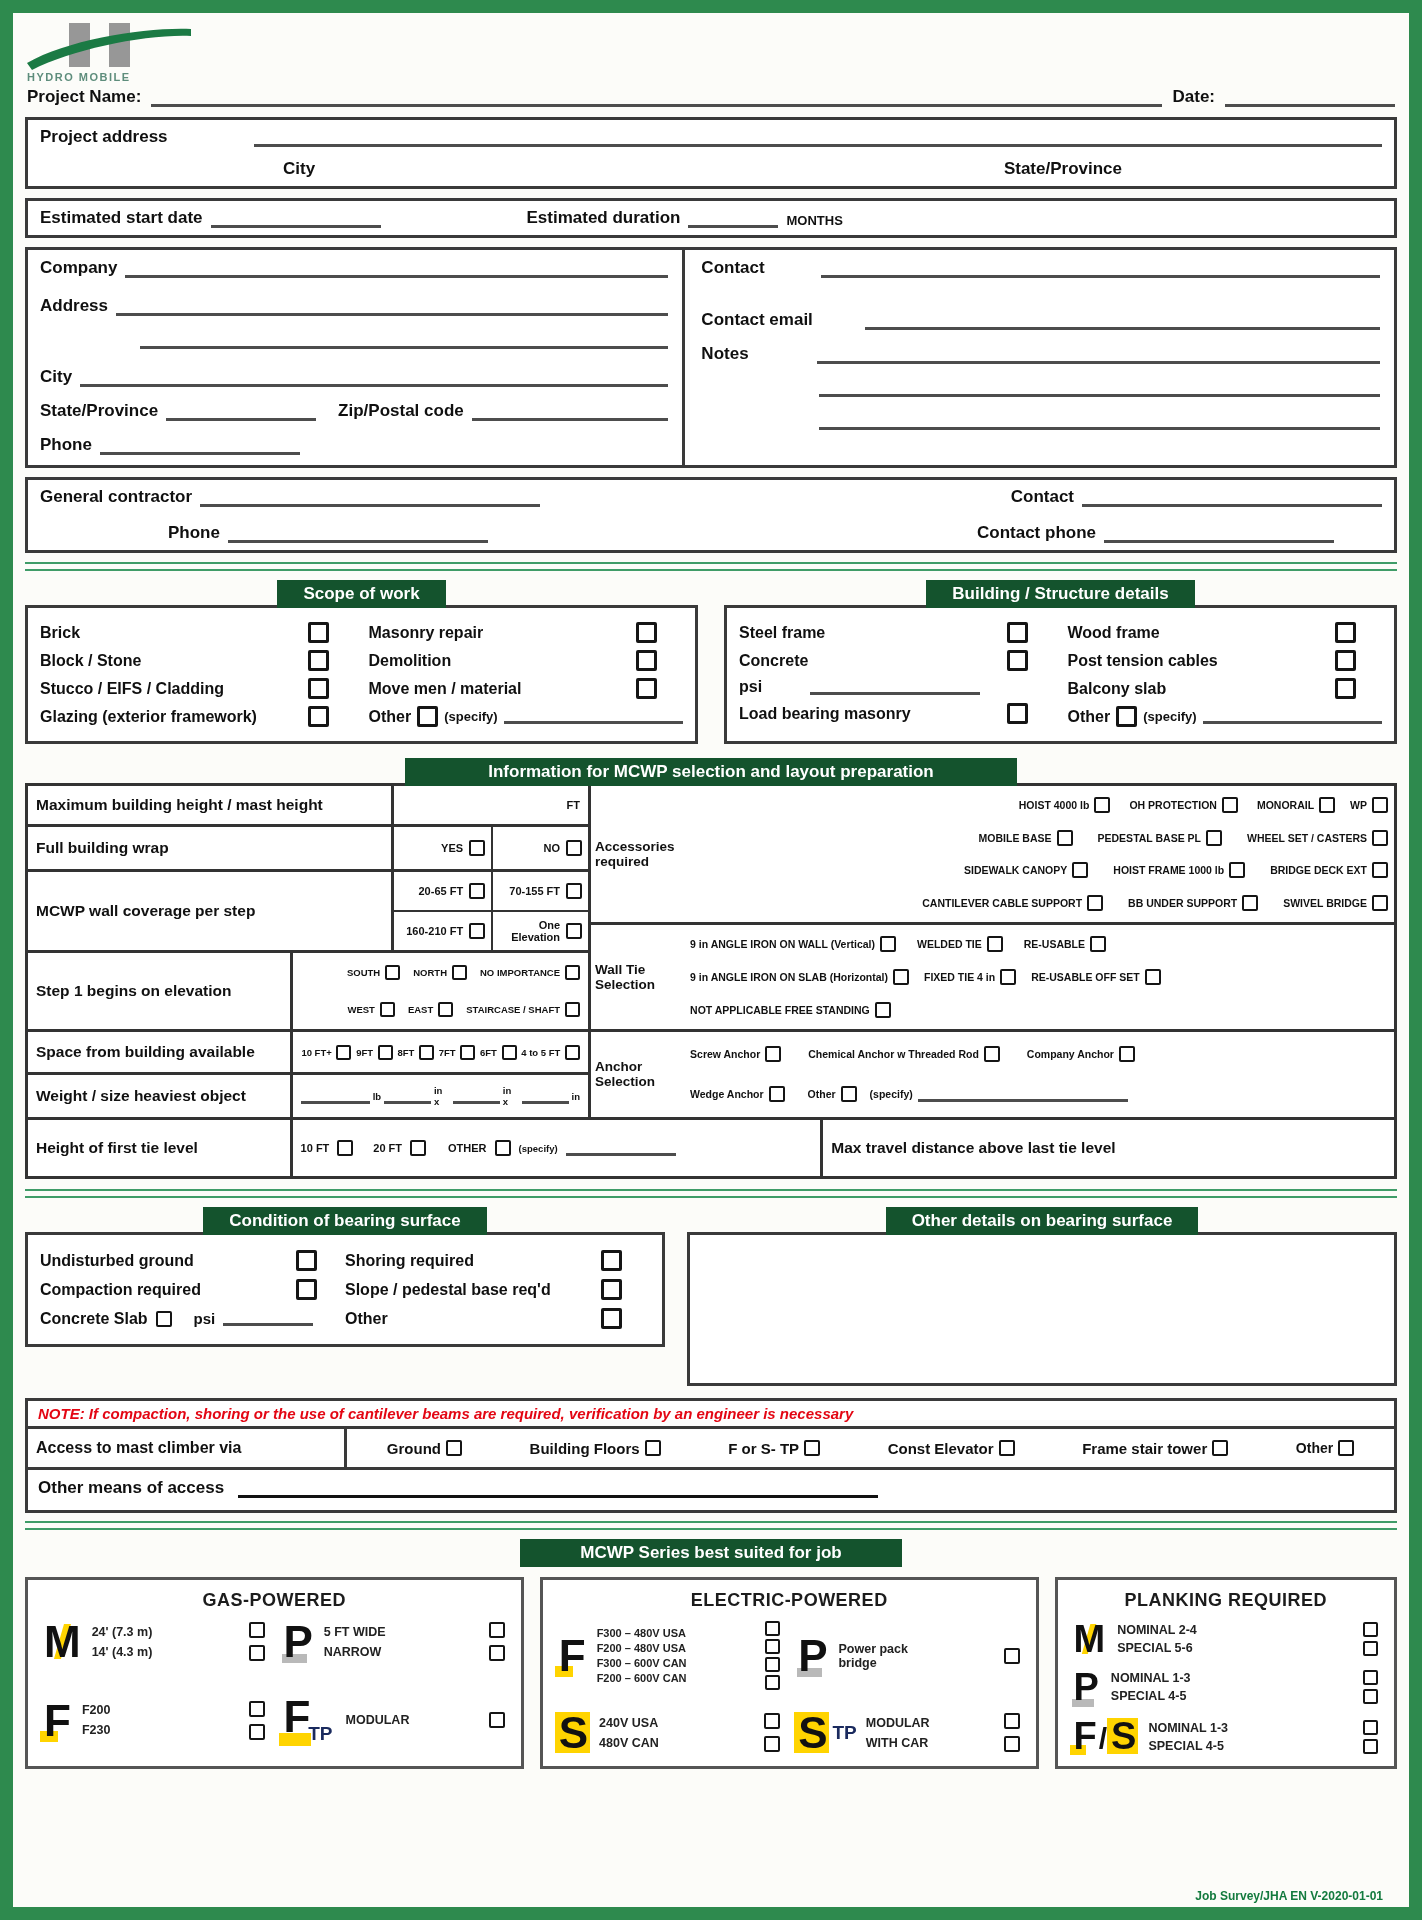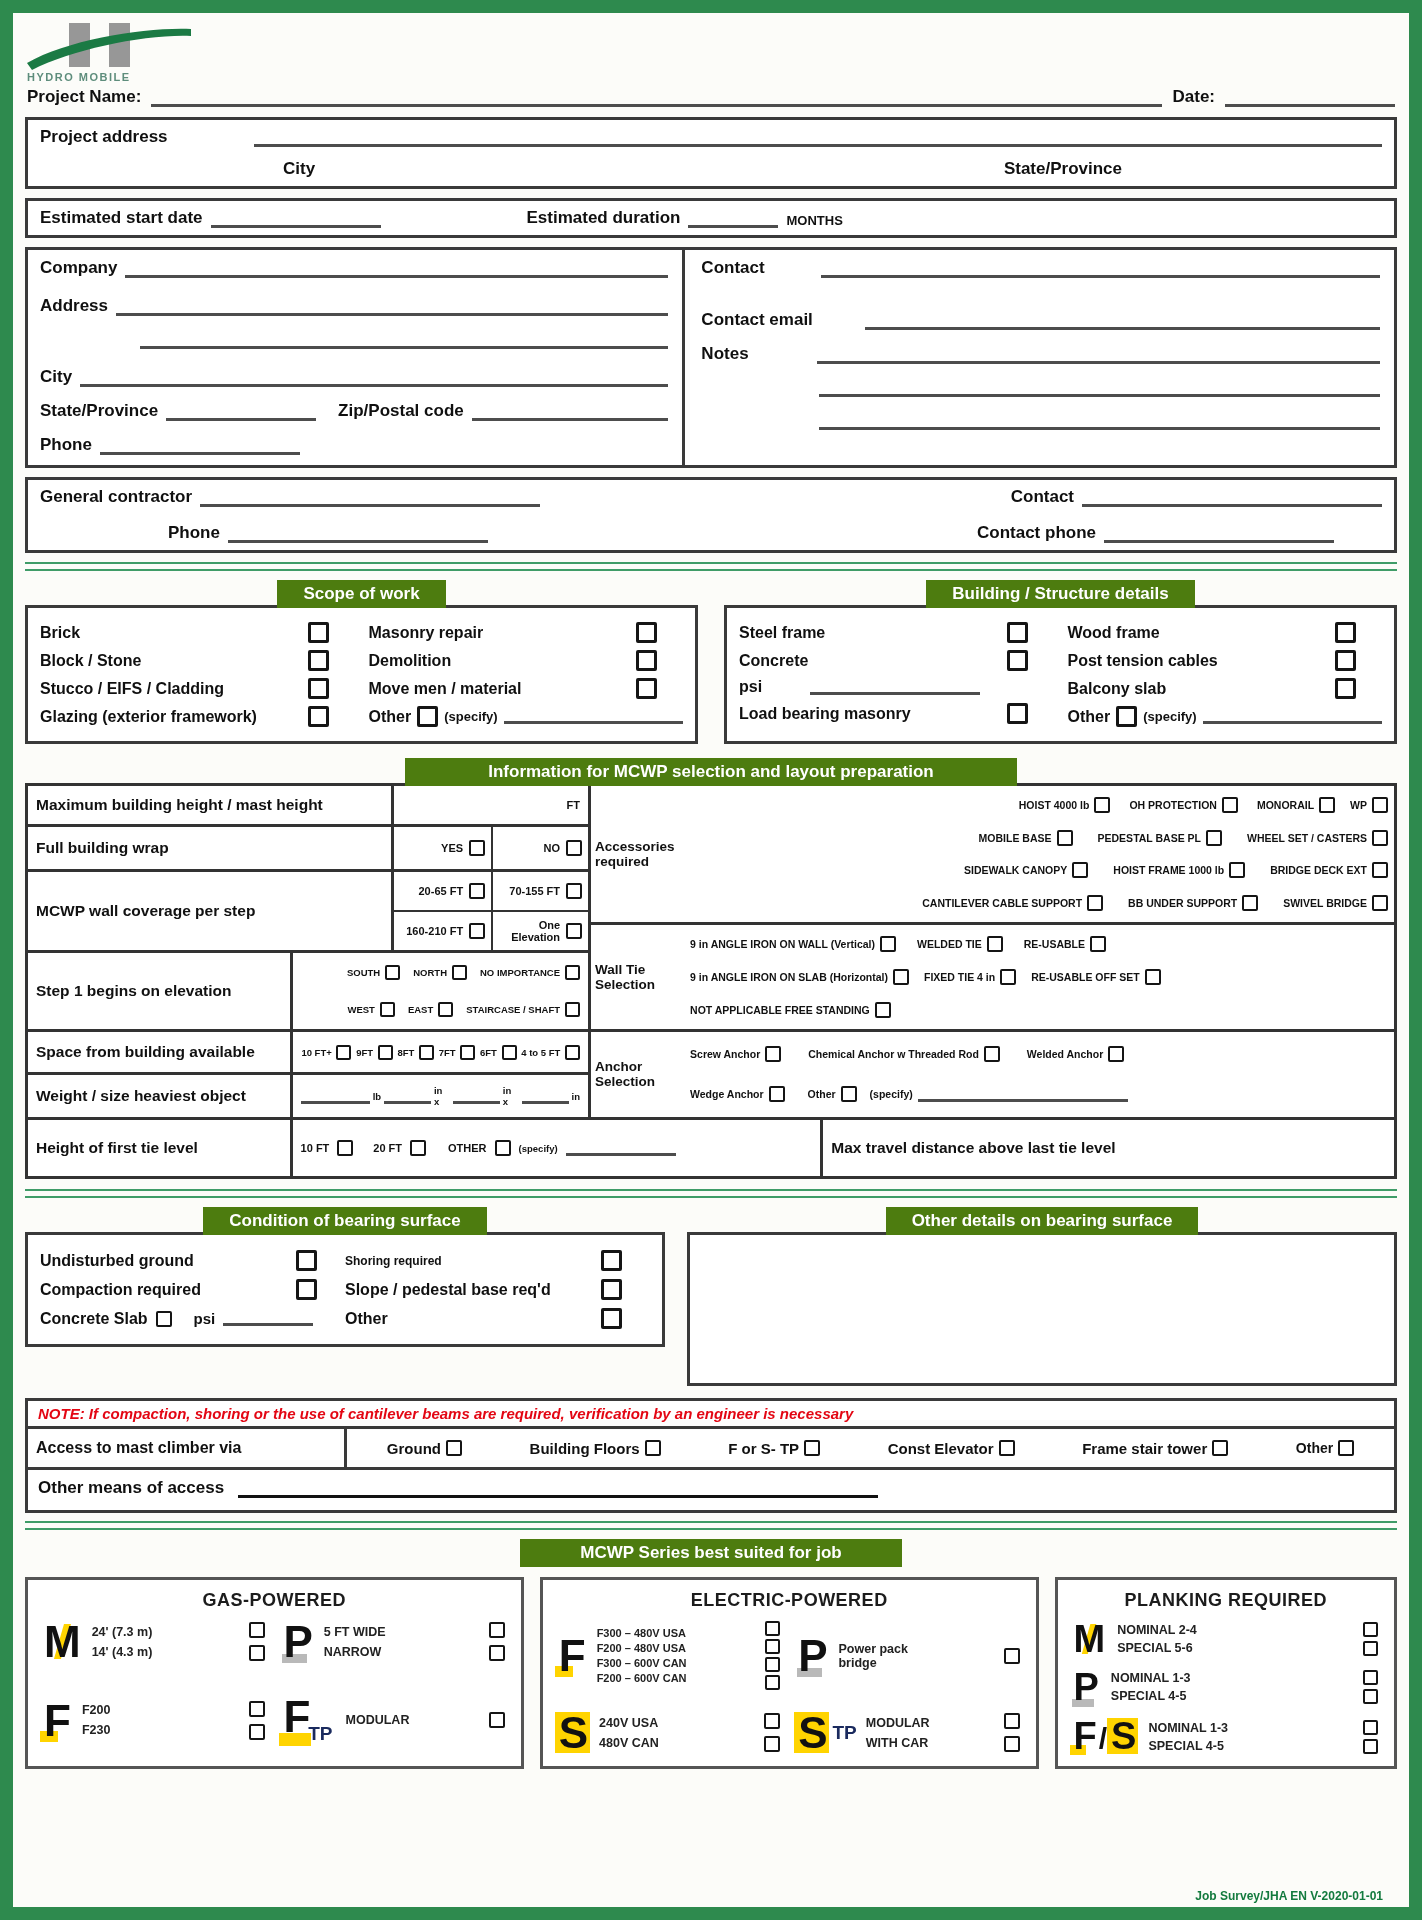--- a/index.html
+++ b/index.html
@@ -19,21 +19,21 @@
   .ln{display:inline-block;border-bottom:3px solid #4d4d4d;height:12px;vertical-align:baseline;}
   .grow{flex:1;}
   .w70{width:70px}.w90{width:90px}.w110{width:110px}.w150{width:150px}.w170{width:170px}
   .w200{width:200px}.w230{width:230px}.w260{width:260px}.w300{width:300px}.w340{width:340px}
   .cb{display:inline-block;width:15px;height:15px;border:3px solid #151515;border-radius:2px;background:#fff;flex:none;vertical-align:middle;}
   .cb.sm{width:12px;height:12px;border-width:2.5px;}
   .cb.xs{width:11px;height:11px;border-width:2px;}
   .box{border:3px solid #3a3a3a;background:#fff;margin-bottom:9px;padding:7px 12px;}
   .divider{height:5px;border-top:2px solid #3f9c68;border-bottom:2px solid #3f9c68;margin:4px 0 9px;}
   .tabwrap{text-align:center;position:relative;z-index:2;margin-bottom:-3px;}
-  .tab{display:inline-block;background:#4d7c0f;color:#fff;font-weight:700;font-size:17px;padding:4px 26px;}
+  .tab{display:inline-block;background:#14532d;color:#fff;font-weight:700;font-size:17px;padding:4px 26px;}
   
   .pn-row{display:flex;align-items:flex-end;gap:10px;margin:4px 2px 10px;}
   
   .cols{display:flex;padding:0;}
   .col-l{width:46%;border-right:3px solid #3a3a3a;padding:8px 14px 10px 12px;}
   .col-r{flex:1;padding:8px 14px 10px 16px;}.gap14{height:14px}.gap18{height:18px}
   
   .two{display:flex;gap:26px;}
   .half{flex:1;}
   .chkrow{display:flex;align-items:center;margin:7px 0;}
@@ -535,21 +535,21 @@
               <div class="accrow" style="justify-content:flex-start;">
                 <span class="pair">
                     <span class="acc">Screw Anchor</span>
                     <span class="cb sm"></span>
                   </span>
                 <span class="pair" style="margin-left:22px;">
                     <span class="acc">Chemical Anchor w Threaded Rod</span>
                     <span class="cb sm"></span>
                   </span>
                 <span class="pair" style="margin-left:22px;">
-                    <span class="acc">Welded Anchor</span>
+                    <span class="acc">Company Anchor</span>
                     <span class="cb sm"></span>
                   </span>
               </div>
               <div class="accrow" style="justify-content:flex-start;">
                 <span class="pair">
                     <span class="acc">Wedge Anchor</span>
                     <span class="cb sm"></span>
                   </span>
                 <span class="pair" style="margin-left:18px;">
                     <span class="acc">Other</span>
@@ -589,21 +589,21 @@
   <div class="bear-row">
     <div class="bear-left">
       <div class="tabwrap"><span class="tab">Condition of bearing surface</span></div>
       <div class="box" style="margin-bottom:0;">
         <div class="brow">
           <div class="bcell">
               <span class="lbl" style="font-size:16px;">Undisturbed ground</span>
               <span class="cb"></span>
             </div>
           <div class="bcell">
-              <span class="lbl" style="font-size:12px;">Shoring required</span>
+              <span class="lbl" style="font-size:16px;">Shoring required</span>
               <span class="cb"></span>
             </div>
         </div>
         <div class="brow">
           <div class="bcell">
               <span class="lbl" style="font-size:16px;">Compaction required</span>
               <span class="cb"></span>
             </div>
           <div class="bcell">
               <span class="lbl" style="font-size:16px;">Slope / pedestal base req'd</span>

